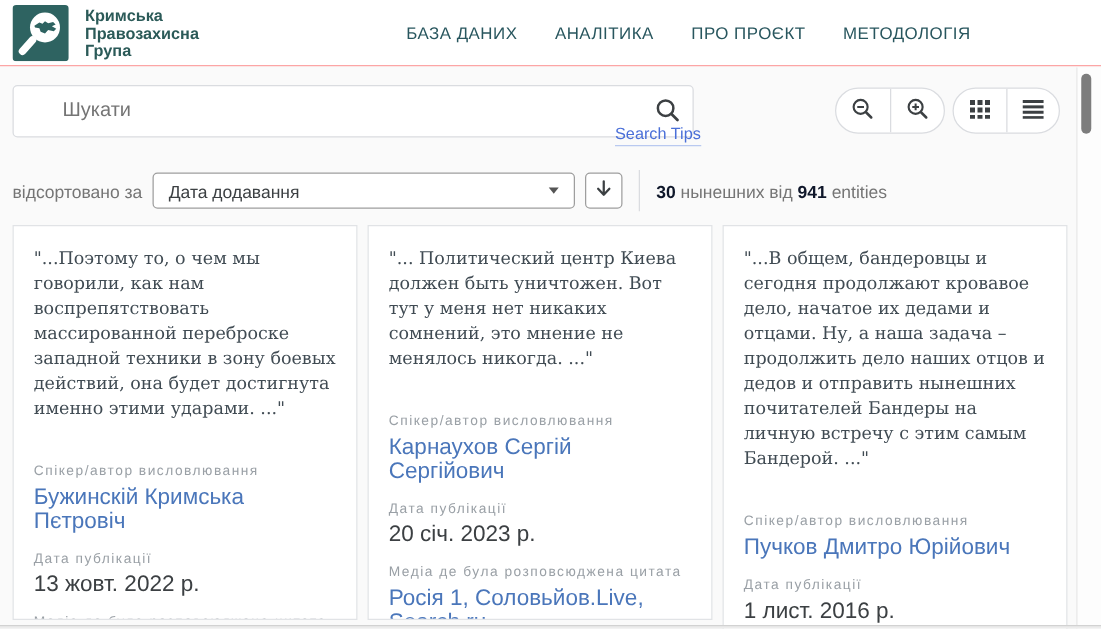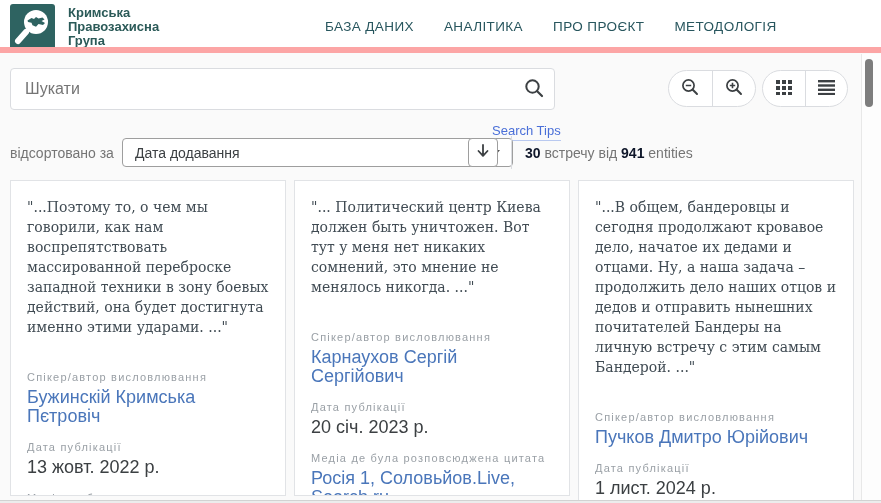--- a/index.html
+++ b/index.html
@@ -2,59 +2,59 @@
 <html><head>
 <meta charset="utf-8">
 <style>
   * { margin:0; padding:0; box-sizing:border-box; }
   html,body { width:881px; height:503px; overflow:hidden; }
   body { font-family:"Liberation Sans", sans-serif; background:#fafafa; }
   .viewport { position:relative; width:881px; height:503px; overflow:hidden; }
 
   
   .header { position:absolute; left:0; top:0; width:881px; height:53px;
-            background:#ffffff; border-bottom:6px solid #fca5a5; overflow:hidden; }
+            background:#ffffff; border-bottom:1px solid #fca5a5; overflow:hidden; }
   .logo-mark { position:absolute; left:10px; top:4px; width:45px; height:45px; cursor:pointer; }
   .brand-text { position:absolute; left:68px; top:6px; font-size:13px; font-weight:bold;
                 color:#2b5a58; line-height:14px; }
   .nav { position:absolute; left:325px; top:0; height:53px; display:flex; align-items:center;
          gap:30px; white-space:nowrap; }
   .nav-item { font-size:13.5px; color:#28565e; letter-spacing:0.4px; cursor:pointer; text-decoration:none; }
 
   
   .search-box { position:absolute; left:10px; top:68px; width:545px; height:42px;
                 background:#fff; border:1px solid #dadce0; border-radius:4px;
-                display:flex; align-items:center; }
+                display:flex; align-items:center;padding-left:25px; }
   .search-input { flex:1; border:none; outline:none; background:transparent;
                   font-size:16px; color:#3c4043; padding:0 8px 0 14px;
                   font-family:"Liberation Sans", sans-serif; }
   .search-input::placeholder { color:#757575; }
   .search-submit { width:40px; height:40px; display:flex; align-items:center;
                    justify-content:center; cursor:pointer; background:none; border:none; }
-  .search-tips { position:absolute; left:492px; top:123px; font-size:13px; color:#4a6fd8;
+  .search-tips { position:absolute; left:492px; top:99px; font-size:13px; color:#4a6fd8;
                  text-decoration:none; border-bottom:1px solid #b9c9f0; padding-bottom:2px;
                  cursor:pointer; }
 
   .pill-group { position:absolute; top:70px; height:37px; background:#fff;
                 border:1px solid #dadce0; border-radius:19px; display:flex; overflow:hidden; }
   .pill-zoom { left:668px; width:88px; }
   .pill-view { left:762px; width:86px; }
   .pill-btn { flex:1; display:flex; align-items:center; justify-content:center;
               background:none; border:none; cursor:pointer; }
   .pill-btn + .pill-btn { border-left:1px solid #dadce0; }
 
   
   .scrollbar { position:absolute; left:861px; top:54px; width:20px; height:449px;
                background:#fdfdfd; border-left:1px solid #e8e8e8; }
   .scroll-thumb { position:absolute; left:3px; top:5px; width:8px; height:48px;
                   background:#7d7d7d; border-radius:4px; cursor:pointer; }
 
   
   .sort-label { position:absolute; left:10px; top:145px; font-size:14px; color:#757575; }
-  .sort-select { position:absolute; left:122px; top:138px; width:391px; height:29px;
+  .sort-select { position:absolute; left:122px; top:138px; width:338px; height:29px;
                  background:#fff; border:1px solid #9e9e9e; border-radius:4px;
                  display:flex; align-items:center; padding:0 12px; cursor:pointer; }
   .sort-select-value { flex:1; font-size:14px; color:#3c4043; }
   .caret-down { width:0; height:0; border-left:4.5px solid transparent;
                 border-right:4.5px solid transparent; border-top:5px solid #555; }
   .sort-dir-btn { position:absolute; left:468px; top:138px; width:30px; height:29px;
                   background:#fff; border:1px solid #9e9e9e; border-radius:4px;
                   display:flex; align-items:center; justify-content:center; cursor:pointer; }
   .v-divider { position:absolute; left:511px; top:136px; width:1px; height:33px; background:#dadce0; }
   .results-count { position:absolute; left:525px; top:145px; font-size:14px; color:#757575; }
@@ -179,21 +179,21 @@
   <button class="sort-dir-btn">
     <span>
       <svg width="16" height="16" viewBox="0 0 16 16">
         <path d="M8 2 v10 M3.5 8 L8 12.8 L12.5 8" fill="none" stroke="#3c4043" stroke-width="1.8" stroke-linecap="round" stroke-linejoin="round"></path>
       </svg>
     </span>
   </button>
   <div class="v-divider"></div>
   <div class="results-count">
     <span class="count-num">30</span>
-    <span>встречу від</span>
+    <span>нынешних від</span>
     <span class="count-num">941</span>
     <span>entities</span>
   </div>
 
   <div class="cards">
 
     <div class="card">
       <div class="quote">"...Поэтому то, о чем мы говорили, как нам воспрепятствовать массированной переброске западной техники в зону боевых действий, она будет достигнута именно этими ударами. ..."</div>
       <div class="meta-label">Спікер/автор висловлювання</div>
       <div class="meta-value"><a class="meta-link">Бужинскій Кримська Пєтровіч</a></div>
@@ -211,21 +211,21 @@
       <div class="meta-value">20 січ. 2023 р.</div>
       <div class="meta-label">Медіа де була розповсюджена цитата</div>
       <div class="meta-value"><a class="meta-link">Росія 1, Соловьйов.Live, Search.ru</a></div>
     </div>
 
     <div class="card">
       <div class="quote">"...В общем, бандеровцы и сегодня продолжают кровавое дело, начатое их дедами и отцами. Ну, а наша задача – продолжить дело наших отцов и дедов и отправить нынешних почитателей Бандеры на личную встречу с этим самым Бандерой. ..."</div>
       <div class="meta-label">Спікер/автор висловлювання</div>
       <div class="meta-value"><a class="meta-link">Пучков Дмитро Юрійович</a></div>
       <div class="meta-label">Дата публікації</div>
-      <div class="meta-value">1 лист. 2024 р.</div>
+      <div class="meta-value">1 лист. 2016 р.</div>
 
     </div>
 
   </div>
 
   <div class="scrollbar">
     <div class="scroll-thumb"></div>
   </div>
   <div class="bottom-edge"></div>
 

